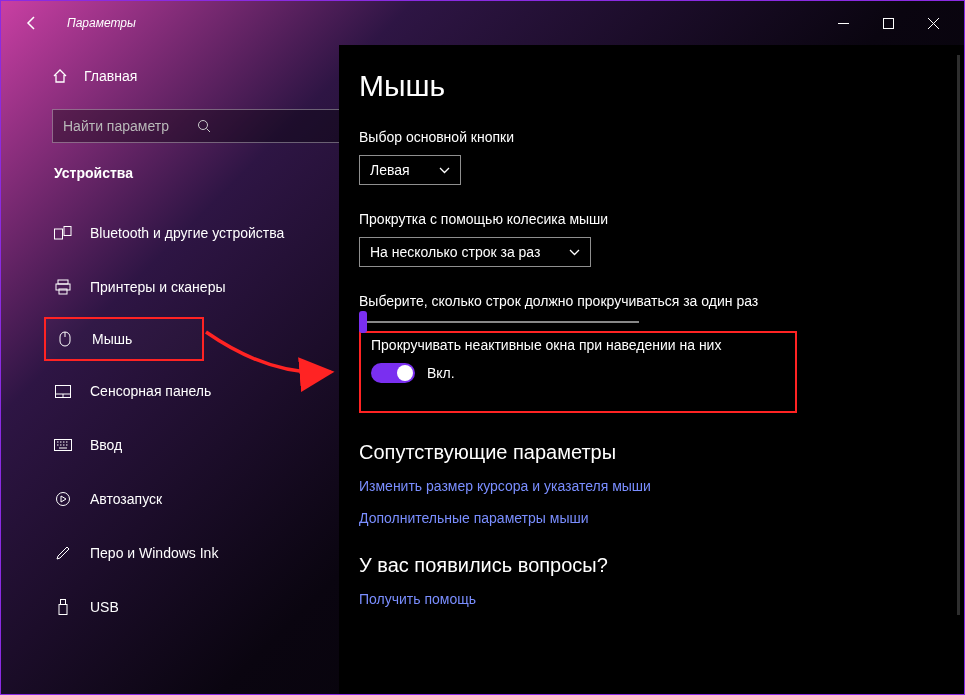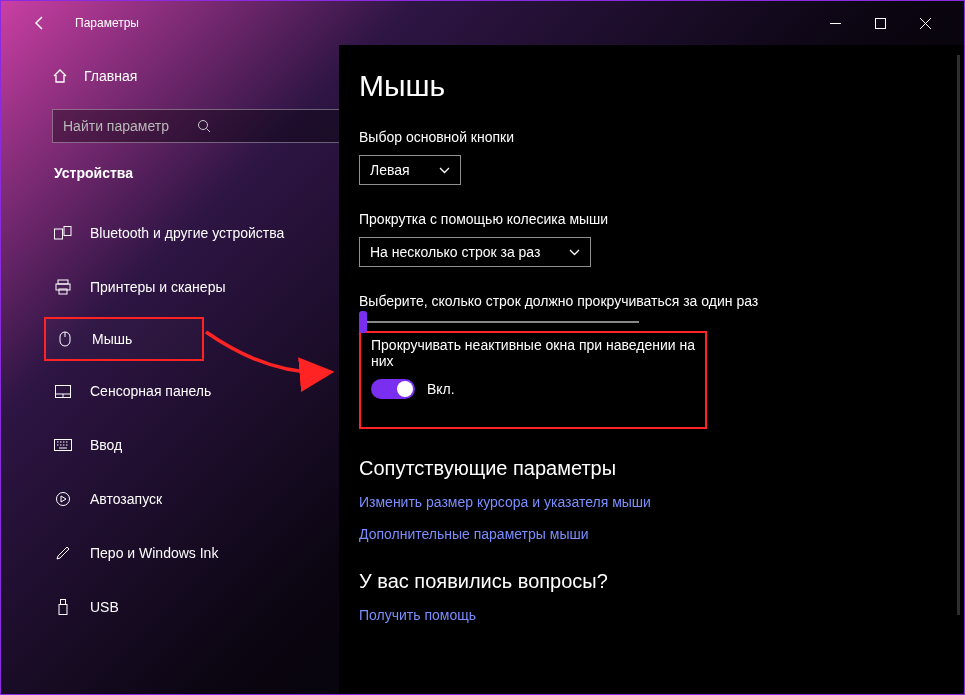--- a/index.html
+++ b/index.html
@@ -5,22 +5,23 @@
 * { margin: 0; padding: 0; box-sizing: border-box; font-family: "Segoe UI", sans-serif; }
 body { width: 965px; height: 695px; overflow: hidden; background: #000; }
 .window {
   width: 965px; height: 695px;
   background: linear-gradient(135deg, #c93fa3 0%, #2e1544 25%, #0a0510 55%, #000 100%);
   border: 1.5px solid #8a2be2;
   position: relative;
   display: flex; flex-direction: column;
 }
 .titlebar {
-  height: 44px; display: flex; align-items: center; padding: 0 16px;
+  height: 44px; display: flex; align-items: center; padding: 0 8px;
   color: #fff;
+  font-style: italic;
 }
 .titlebar .back { width: 30px; display:flex; justify-content:center; align-items:center; margin-left: 8px; margin-right: 20px; }
 .titlebar .title { font-size: 12px; font-weight: 400; }
 .winctrls { margin-left: auto; display:flex; }
 .winctrls .ctl { width: 45px; height: 30px; display:flex; justify-content:center; align-items:center; color:#fff; }
 .body { flex:1; display:flex; overflow:hidden; }
 .sidebar {
   width: 338px; padding: 10px 0 0 51px; color:#fff;
   display:flex; flex-direction:column; gap:6px;
 }
@@ -55,21 +56,21 @@
   margin-bottom: 26px; background:#000;
 }
 .slider-track {
   width: 280px; height:2px; background:#888; position:relative; margin:12px 0 8px 0;
 }
 .slider-thumb {
   position:absolute; left:0; top:-10px; width:8px; height:22px;
   background:#7a2ff0; border-radius:3px;
 }
 .highlight-box {
-  border:2px solid #ff2323; padding: 4px 10px 28px 10px; width: 348px;
+  border:2px solid #ff2323; padding: 4px 10px 28px 10px; width: 438px;
   margin-top: 0;
 }
 .toggle-row { display:flex; align-items:center; gap:12px; margin-top:10px; }
 .toggle {
   width: 44px; height:20px; border-radius:10px; background:#7a2ff0;
   position:relative;
 }
 .toggle .knob {
   position:absolute; right:2px; top:2px; width:16px; height:16px;
   border-radius:50%; background:#fff;

